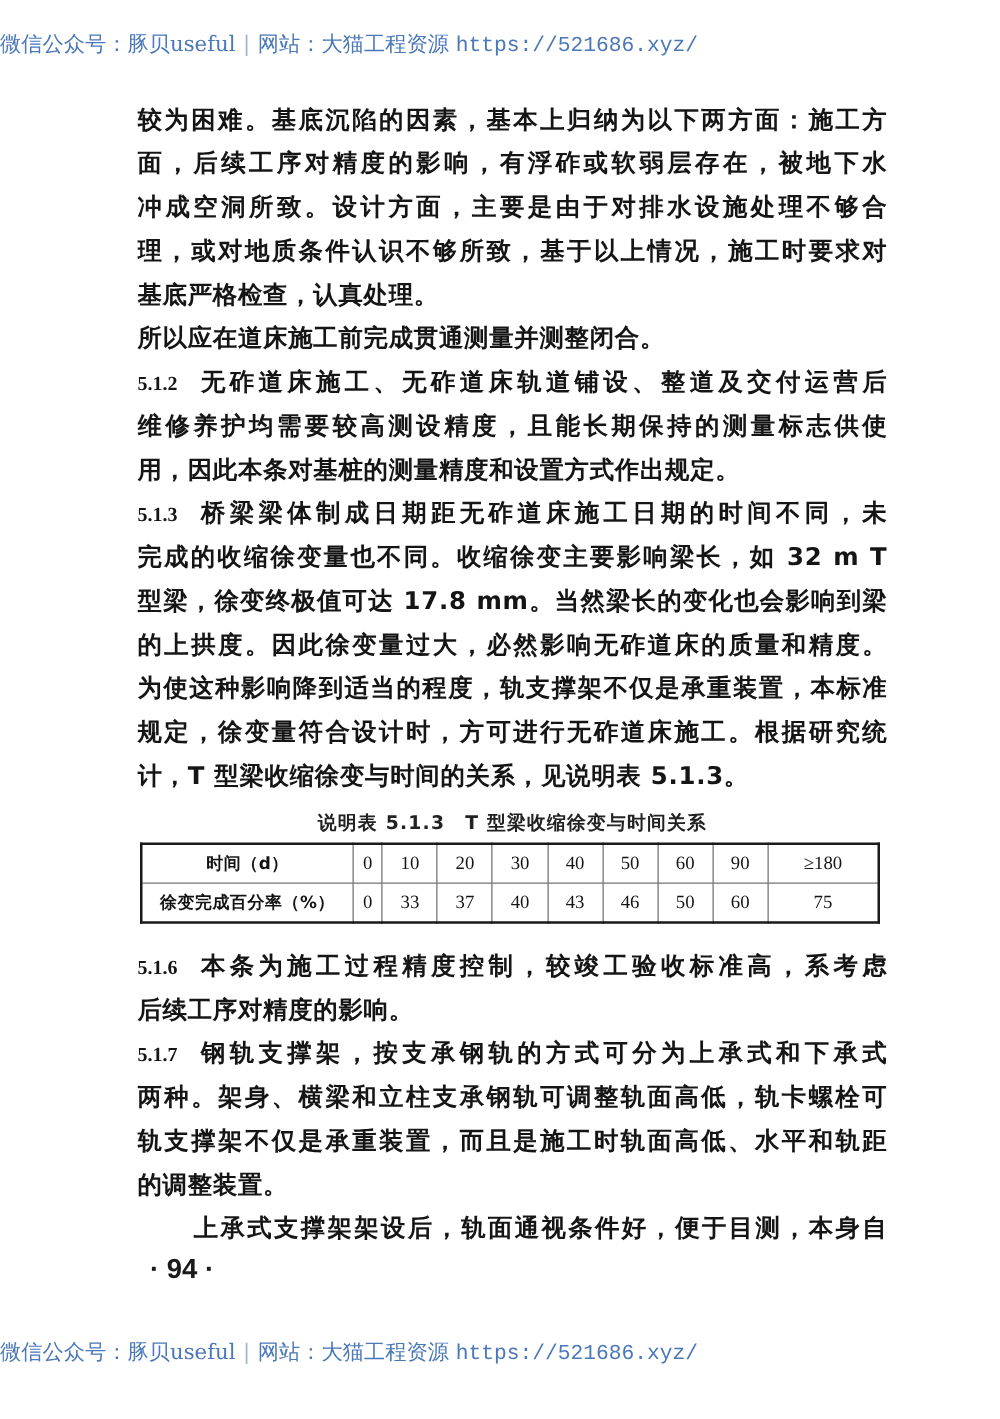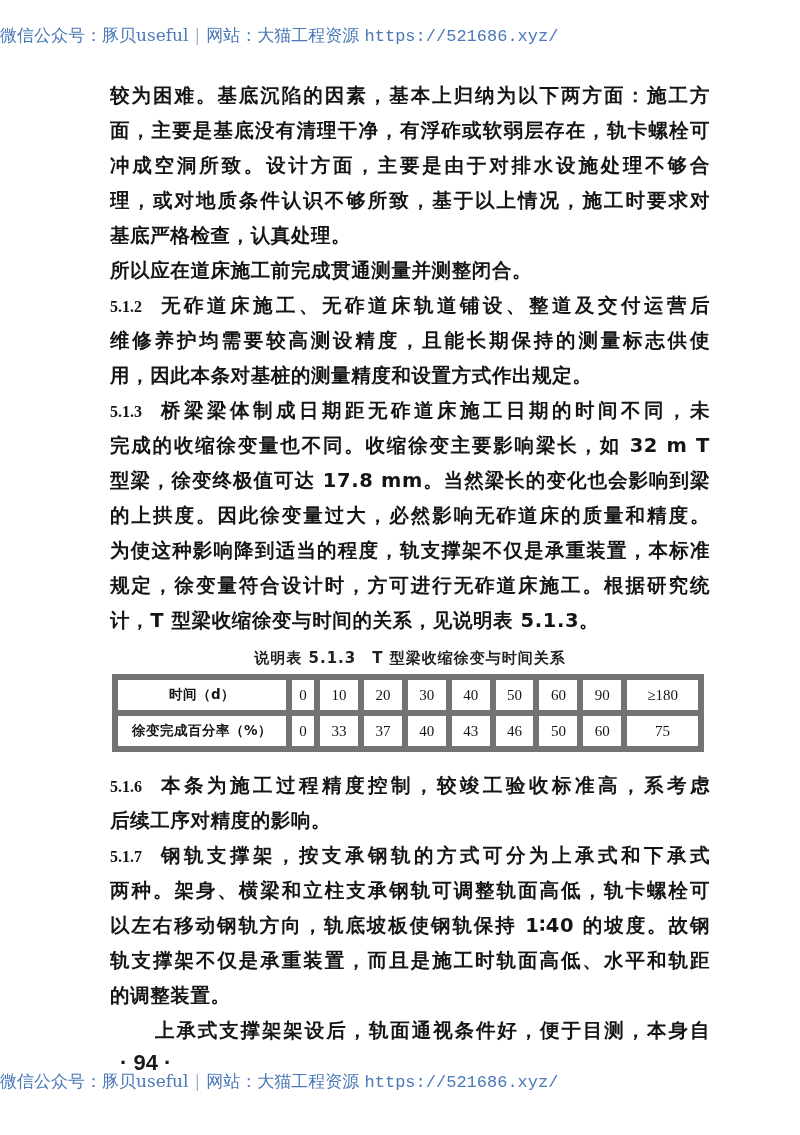--- a/index.html
+++ b/index.html
@@ -30,42 +30,42 @@
 
     .table-caption {
       text-align: center; font-family: "DejaVu Sans", sans-serif; font-weight: bold;
       font-size: 15px; letter-spacing: 1px; height: 28px; line-height: 28px; margin-top: 6px; color: #222;
     }
     table.data {
       border-collapse: collapse; width: 592px; margin-left: 2px; margin-top: 2px;
       border: 2px solid #1a1a1a; font-family: "Liberation Serif", serif; font-size: 15px;
     }
     table.data td {
-      border: 6px solid #737373; text-align: center; height: 30px; padding: 0;
+      border: 1px solid #737373; text-align: center; height: 30px; padding: 0;
     }
     table.data td.head { font-family: "DejaVu Sans", sans-serif; font-weight: bold; font-size: 13.5px; width: 168px; letter-spacing: 0.5px; }
     .after-table { height: 16px; }
     .page-num {
       font-family: "Liberation Sans", sans-serif; font-weight: bold; font-size: 22px; height: 30px; line-height: 30px;
       padding-left: 10px; color: #1a1a1a;
     }
   </style>
 </head>
 <body>
 
 <div class="watermark wm-top">
   <span>微信公众号：豚贝useful</span><span class="sep">|</span><span>网站：大猫工程资源</span>
   <span class="url">https://521686.xyz/</span>
 </div>
 
 <div class="page">
 
   <div>
     <div class="line">较为困难。基底沉陷的因素，基本上归纳为以下两方面：施工方</div>
-    <div class="line">面，主要是基底没有清理干净，有浮砟或软弱层存在，轨卡螺栓可</div>
+    <div class="line">面，后续工序对精度的影响，有浮砟或软弱层存在，被地下水</div>
     <div class="line">冲成空洞所致。设计方面，主要是由于对排水设施处理不够合</div>
     <div class="line">理，或对地质条件认识不够所致，基于以上情况，施工时要求对</div>
     <div class="line last">基底严格检查，认真处理。</div>
   </div>
 
   <div>
     <div class="line last">所以应在道床施工前完成贯通测量并测整闭合。</div>
   </div>
 
   <div>
@@ -116,21 +116,20 @@
   <div class="after-table"></div>
 
   <div>
     <div class="line"><span class="clause-num">5.1.6</span><span>本条为施工过程精度控制，较竣工验收标准高，系考虑</span></div>
     <div class="line last">后续工序对精度的影响。</div>
   </div>
 
   <div>
     <div class="line"><span class="clause-num">5.1.7</span><span>钢轨支撑架，按支承钢轨的方式可分为上承式和下承式</span></div>
     <div class="line">两种。架身、横梁和立柱支承钢轨可调整轨面高低，轨卡螺栓可</div>
-    <div class="line">以左右移动钢轨方向，轨底坡板使钢轨保持 1∶40 的坡度。故钢</div>
     <div class="line">轨支撑架不仅是承重装置，而且是施工时轨面高低、水平和轨距</div>
     <div class="line last">的调整装置。</div>
   </div>
 
   <div>
     <div class="line indent">上承式支撑架架设后，轨面通视条件好，便于目测，本身自</div>
   </div>
 
   <div class="page-num">· 94 ·</div>
 </div>

